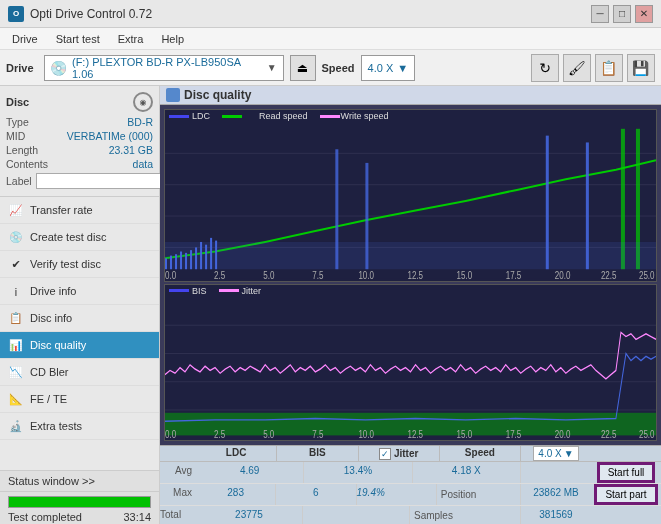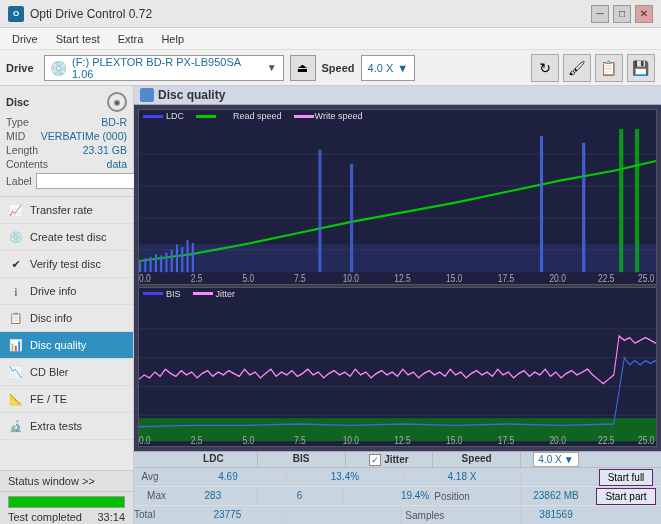--- a/index.html
+++ b/index.html
@@ -28,21 +28,21 @@
     .drive-eject-btn { width: 26px; height: 26px; background: #e0e0e0; border: 1px solid #999; display: flex; align-items: center; justify-content: center; cursor: pointer; font-size: 12px; }
     .speed-label { font-weight: bold; font-size: 11px; color: #333; }
     .speed-select { background: white; border: 1px solid #999; padding: 2px 6px; height: 26px; font-size: 11px; color: #1a6b9a; display: flex; align-items: center; gap: 4px; }
     .toolbar-btns { display: flex; gap: 4px; margin-left: auto; }
     .toolbar-btn { width: 28px; height: 28px; background: #e0e0e0; border: 1px solid #aaa; display: flex; align-items: center; justify-content: center; cursor: pointer; font-size: 14px; }
 
     
     .main { display: flex; height: calc(524px - 28px - 22px - 36px); }
 
     
-    .sidebar { width: 134px; background: #e8e8e8; border-right: 1px solid #ccc; display: flex; flex-direction: column; }
+    .sidebar { width: 160px; background: #e8e8e8; border-right: 1px solid #ccc; display: flex; flex-direction: column; }
     .disc-info-panel { padding: 6px; border-bottom: 1px solid #ccc; }
     .disc-header { display: flex; align-items: center; justify-content: space-between; margin-bottom: 4px; }
     .disc-title { font-weight: bold; font-size: 11px; color: #333; }
     .disc-icon { width: 20px; height: 20px; border: 2px solid #888; border-radius: 50%; display: flex; align-items: center; justify-content: center; font-size: 8px; color: #555; }
     .disc-row { display: flex; justify-content: space-between; margin-bottom: 2px; font-size: 10.5px; }
     .disc-row-label { color: #555; }
     .disc-row-value { color: #1a6b9a; font-weight: 500; }
     .label-row { display: flex; align-items: center; gap: 4px; margin-top: 2px; }
     .label-text { color: #555; font-size: 10.5px; }
     .label-input { flex: 1; height: 16px; border: 1px solid #aaa; background: white; font-size: 10px; padding: 0 2px; }
@@ -66,21 +66,21 @@
     
     .chart-header { background: #d0d8e8; display: flex; align-items: center; padding: 2px 6px; gap: 4px; border-bottom: 1px solid #aaa; }
     .chart-header-title { font-size: 12px; font-weight: bold; color: #333; }
 
     
     .charts-area { flex: 1; display: flex; flex-direction: column; background: #3a3a5a; padding: 4px; gap: 2px; }
     .chart-section { flex: 1; background: #1e2040; border: 1px solid #555; position: relative; overflow: hidden; }
 
     
     .stats-bar { background: #d0d8e8; display: flex; align-items: stretch; border-top: 1px solid #aaa; }
-    .start-btn { background: #e0e8f0; border: 1px solid #701a75; padding: 2px 8px; font-size: 10px; cursor: pointer; white-space: nowrap; }
+    .start-btn { background: #e0e8f0; border: 3px solid #701a75; padding: 2px 8px; font-size: 10px; cursor: pointer; white-space: nowrap; }
 
     
     .speed-dropdown { background: white; border: 1px solid #aaa; padding: 1px 4px; font-size: 10px; color: #1a6b9a; display: flex; align-items: center; gap: 2px; }
   </style>
 </head>
 <body>
 
 <div class="titlebar">
   <div class="titlebar-left">
     <div class="titlebar-icon">
@@ -368,35 +368,35 @@
         <div style="width:70px;display:flex;align-items:center;justify-content:center;">
           <div class="speed-dropdown">
             <span>4.0 X</span>
             <span>▼</span>
           </div>
         </div>
         <div style="width:70px;"></div>
       </div>
 
       <div style="display:flex;border-bottom:1px solid #ddd;">
-        <div style="width:36px;text-align:center;padding-right:4px;font-size:10px;color:#555;line-height:18px;">Avg</div>
+        <div style="width:36px;text-align:right;padding-right:4px;font-size:10px;color:#555;line-height:18px;">Avg</div>
         <div style="flex:1;text-align:center;font-size:10px;color:#1a6b9a;line-height:18px;border-right:1px solid #ccc;">4.69</div>
         <div style="flex:1;text-align:center;font-size:10px;color:#1a6b9a;line-height:18px;border-right:1px solid #ccc;">13.4%</div>
         <div style="flex:1;text-align:center;font-size:10px;color:#1a6b9a;line-height:18px;border-right:1px solid #ccc;">4.18 X</div>
         <div style="width:70px;"></div>
         <div style="width:70px;display:flex;align-items:center;justify-content:center;">
           <button class="start-btn">Start full</button>
         </div>
       </div>
 
       <div style="display:flex;border-bottom:1px solid #ddd;">
         <div style="width:36px;text-align:right;padding-right:4px;font-size:10px;color:#555;line-height:18px;">Max</div>
         <div style="flex:1;text-align:center;font-size:10px;color:#1a6b9a;line-height:18px;border-right:1px solid #ccc;">283</div>
         <div style="flex:1;text-align:center;font-size:10px;color:#1a6b9a;line-height:18px;border-right:1px solid #ccc;">6</div>
-        <div style="flex:1;text-align:right;font-size:10px;color:#1a6b9a;line-height:18px;border-right:1px solid #ccc;">19.4%</div>
+        <div style="flex:1;text-align:left;font-size:10px;color:#1a6b9a;line-height:18px;border-right:1px solid #ccc;font-style:italic;">19.4%</div>
         <div style="flex:1;display:flex;align-items:center;padding-left:4px;font-size:10px;color:#555;border-right:1px solid #ccc;">
           <span>Position</span>
         </div>
         <div style="width:70px;text-align:center;font-size:10px;color:#1a6b9a;line-height:18px;">23862 MB</div>
         <div style="width:70px;display:flex;align-items:center;justify-content:center;">
           <button class="start-btn">Start part</button>
         </div>
       </div>
 
       <div style="display:flex;">

